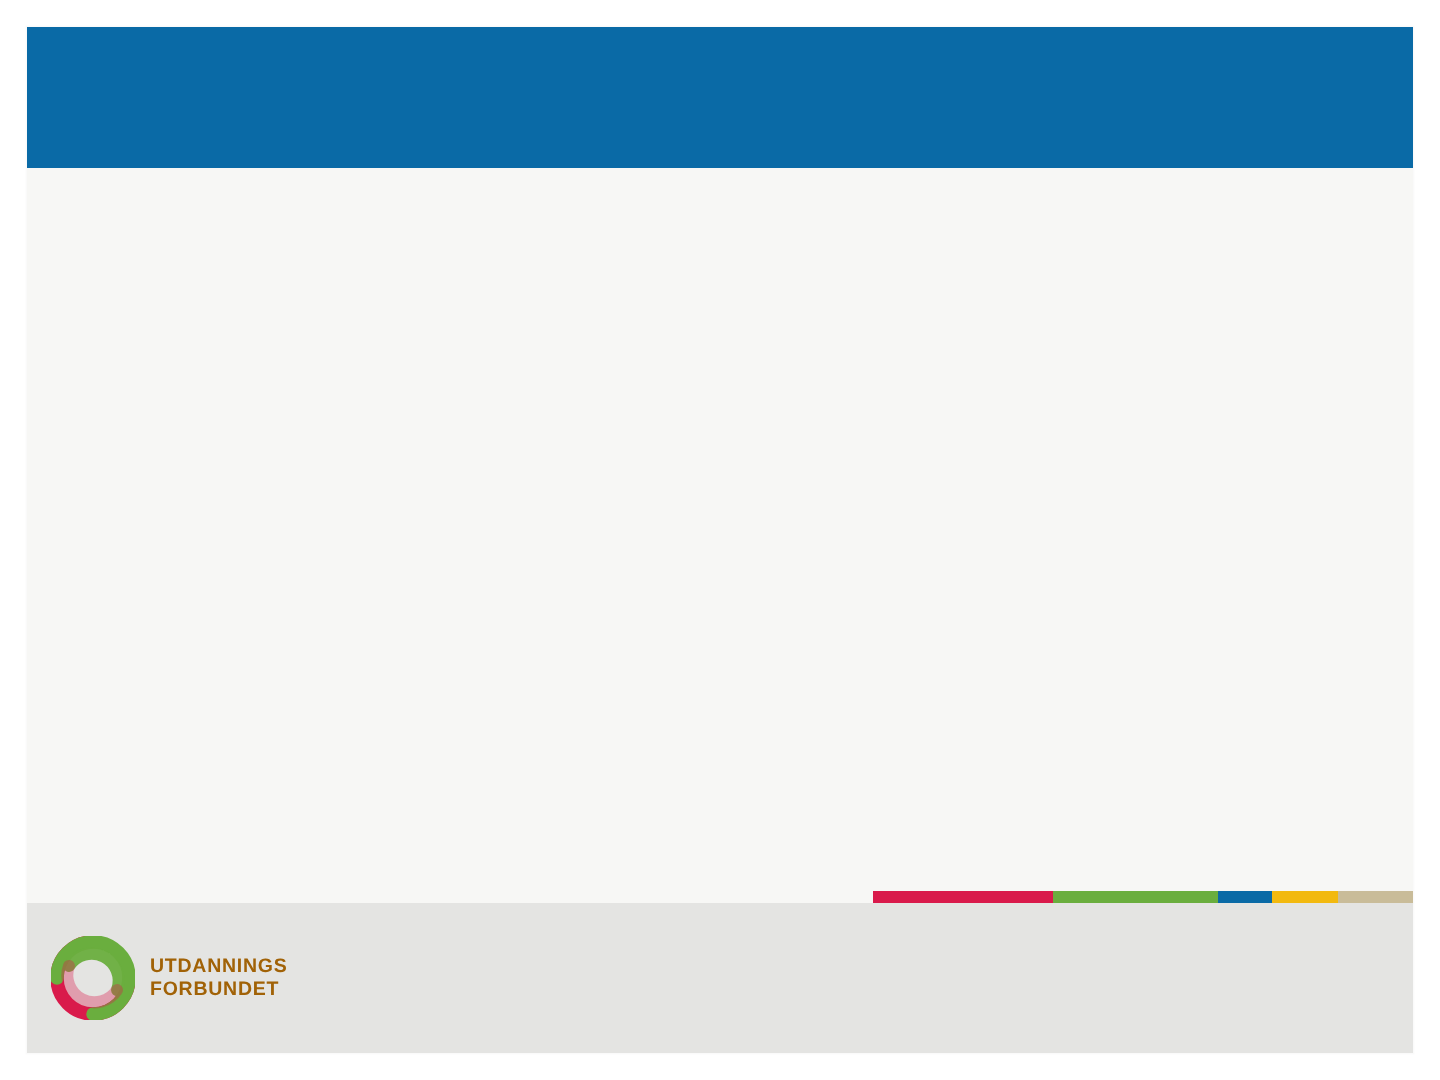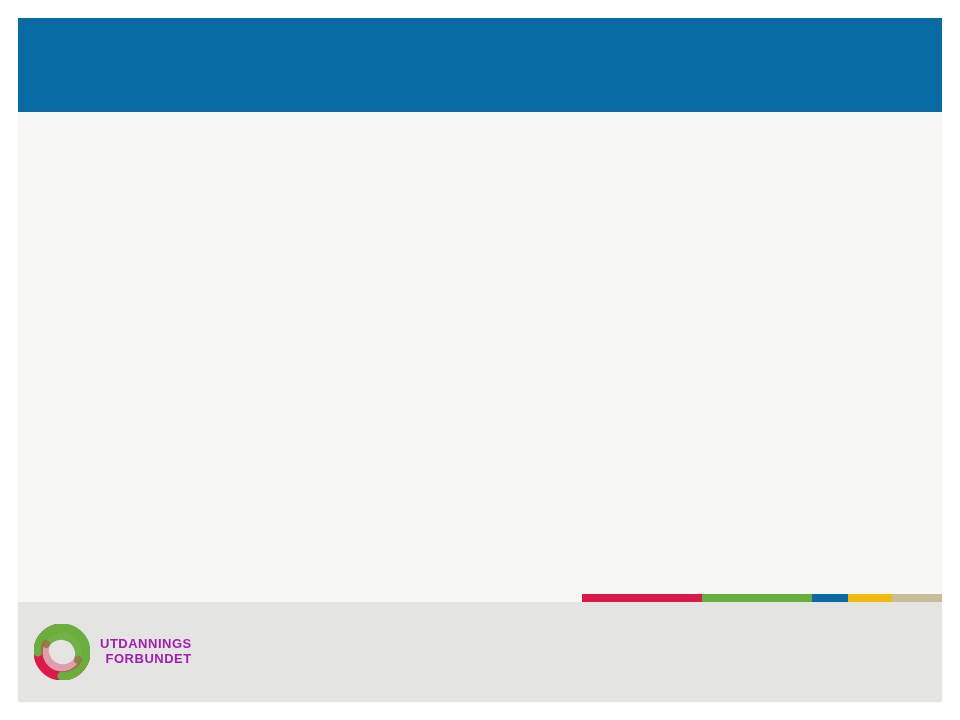--- a/index.html
+++ b/index.html
@@ -62,24 +62,23 @@
   .logo-icon {
     width: 56px;
     height: 56px;
     position: relative;
   }
   .logo-text {
     margin-left: 10px;
     font-size: 13px;
     line-height: 1.15;
     letter-spacing: 0.5px;
-    color: #a21caf;
+    color: #a16207;
     font-weight: 600;
     text-transform: uppercase;
-    text-align: right;
   }
 </style>
 </head>
 <body>
 
 <div class="slide">
 
   <div class="header-bar"></div>
 
   <div class="body-area"></div>

